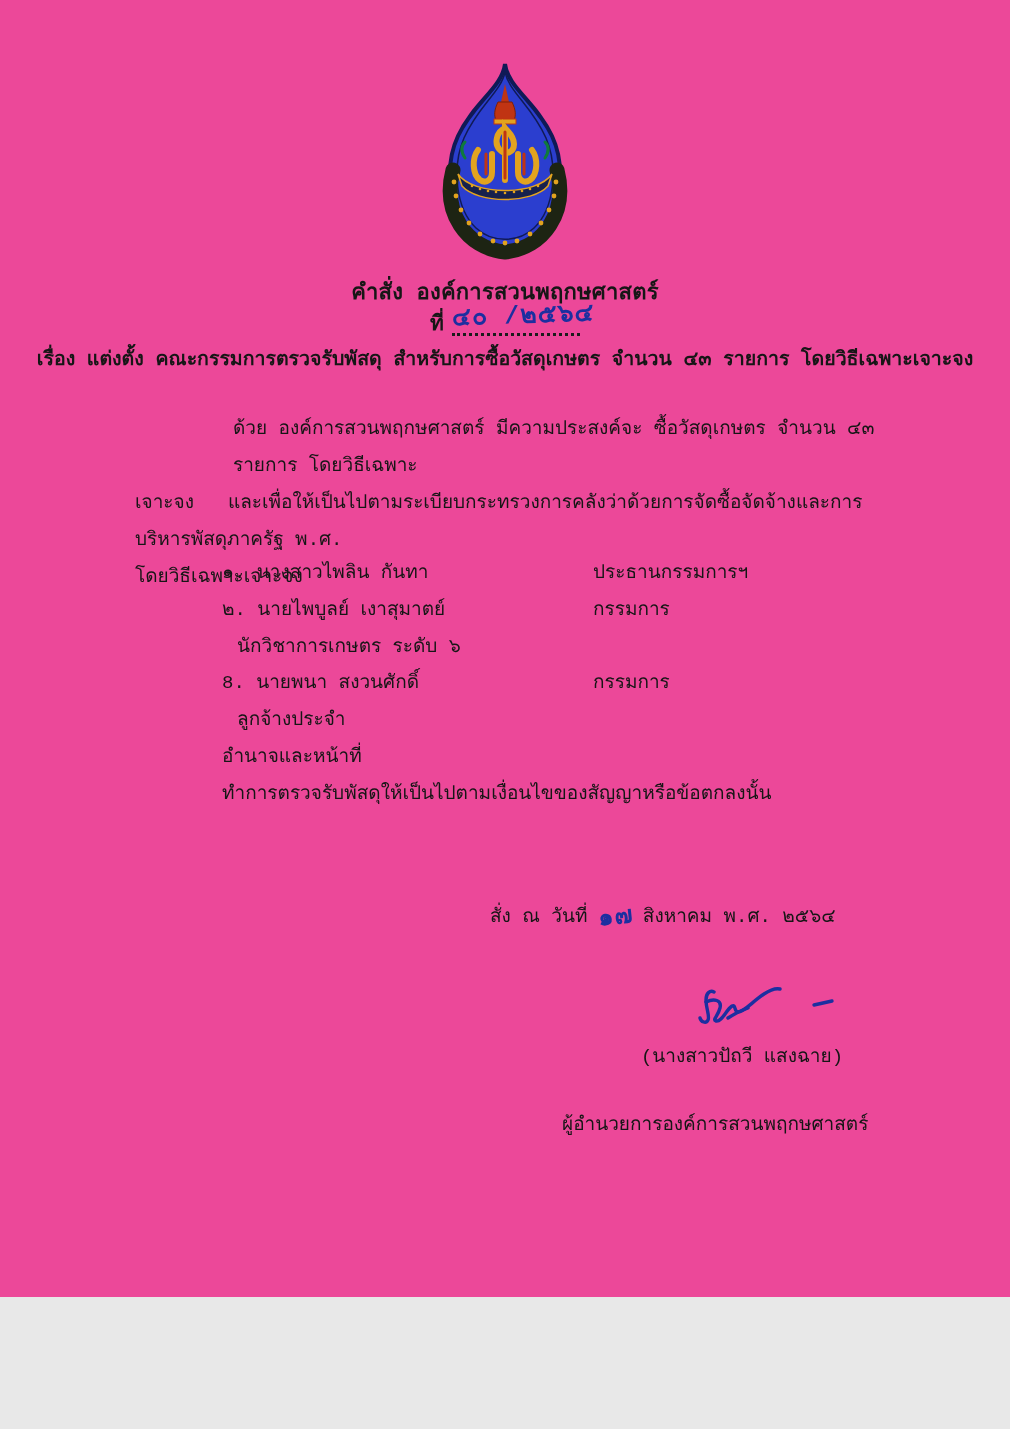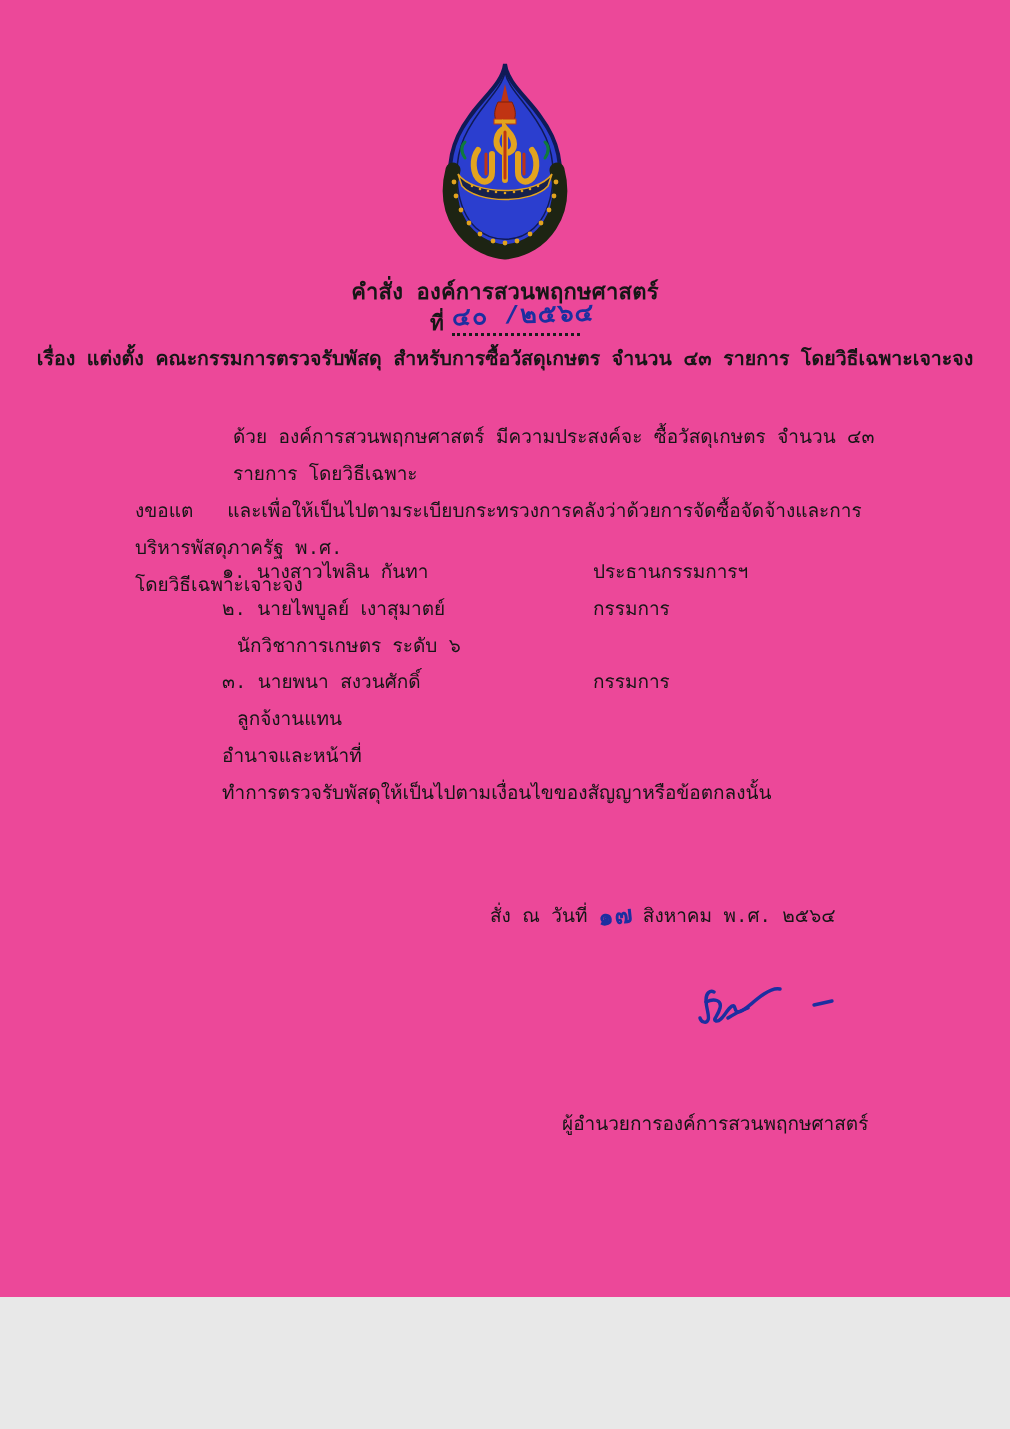--- a/index.html
+++ b/index.html
@@ -25,21 +25,21 @@
   }
   .hw{color:#1c2fa0;font-weight:bold;}
   .hw-no{
     position:absolute;left:0px;bottom:-1px;width:140px;
     font-size:25px;transform:rotate(-2deg);white-space:nowrap;
     text-align:left;letter-spacing:1px;
   }
   .subject{top:343px;font-size:19.5px;font-weight:bold;}
   
   .para{left:135px;top:411px;width:752px;font-size:19px;line-height:37px;}
-  .para .indent{padding-left:98px;margin-top:9px;}
+  .para .indent{padding-left:98px;}
   .para .gap{display:inline-block;width:34px;}
   
   .list{left:222px;top:556px;width:680px;font-size:19px;}
   .row{position:relative;height:36.8px;white-space:nowrap;}
   .row .role{position:absolute;left:371px;top:0;}
   .pos-line{padding-left:15px;}
   
   .issue{left:490px;top:896px;font-size:19px;white-space:nowrap;}
   .hw-day{font-size:24px;display:inline-block;transform:rotate(-6deg);margin:0 10px;vertical-align:-2px;letter-spacing:1px;}
   
@@ -115,57 +115,58 @@
   <div class="abs center org-title">คำสั่ง องค์การสวนพฤกษศาสตร์</div>
 
   <div class="abs center no-line">
     <span>ที่</span><span class="no-dotted"><span class="hw hw-no">๔๐ /๒๕๖๔</span></span>
   </div>
 
   <div class="abs center subject bold">เรื่อง แต่งตั้ง คณะกรรมการตรวจรับพัสดุ สำหรับการซื้อวัสดุเกษตร จำนวน ๔๓ รายการ โดยวิธีเฉพาะเจาะจง</div>
 
   <div class="abs para">
     <div class="indent">ด้วย องค์การสวนพฤกษศาสตร์ มีความประสงค์จะ ซื้อวัสดุเกษตร จำนวน ๔๓ รายการ โดยวิธีเฉพาะ</div>
-    <div><span>งขอแต</span><span class="gap"></span><span>และเพื่อให้เป็นไปตามระเบียบกระทรวงการคลังว่าด้วยการจัดซื้อจัดจ้างและการบริหารพัสดุภาครัฐ  พ.ศ.</span></div>
+    <div><span>เจาะจง</span><span class="gap"></span><span>และเพื่อให้เป็นไปตามระเบียบกระทรวงการคลังว่าด้วยการจัดซื้อจัดจ้างและการบริหารพัสดุภาครัฐ  พ.ศ.</span></div>
     <div>โดยวิธีเฉพาะเจาะจง</div>
   </div>
 
   <div class="abs list">
 
     <div class="row">
       <span>๑. นางสาวไพลิน กันทา</span>
       <span class="role">ประธานกรรมการฯ</span>
     </div>
 
     <div class="row">
       <span>๒. นายไพบูลย์ เงาสุมาตย์</span>
       <span class="role">กรรมการ</span>
     </div>
     <div class="row pos-line">นักวิชาการเกษตร ระดับ ๖</div>
 
     <div class="row">
-      <span>๓. นายพนา สงวนศักดิ์</span>
+      <span>8. นายพนา สงวนศักดิ์</span>
       <span class="role">กรรมการ</span>
     </div>
-    <div class="row pos-line">ลูกจ้งานแทน</div>
+    <div class="row pos-line">ลูกจ้างประจำ</div>
 
     <div class="row">อำนาจและหน้าที่</div>
     <div class="row">ทำการตรวจรับพัสดุให้เป็นไปตามเงื่อนไขของสัญญาหรือข้อตกลงนั้น</div>
   </div>
 
   <div class="abs issue">
     <span>สั่ง ณ วันที่</span><span class="hw hw-day">๑๗</span><span>สิงหาคม พ.ศ. ๒๕๖๔</span>
   </div>
 
   <div class="abs sig-svg">
     <svg width="190" height="55" viewBox="0 0 190 55">
       <g fill="none" stroke="#1c2fa0" stroke-width="3.4" stroke-linecap="round">
         <path d="M46 14 C42 12 38 15 38 22 C38 31 42 38 40 42 C38 46 33 44 32 40"></path>
         <path d="M38 24 C46 20 54 22 52 30 C50 38 44 42 48 43 C54 44 58 32 64 28 C68 26 66 34 70 34 C76 34 84 24 96 16 C102 12 108 10 112 11"></path>
         <path d="M60 40 C66 36 74 32 80 30"></path>
         <path d="M146 27 L164 23"></path>
       </g>
     </svg>
   </div>
 
+  <div class="abs sig-name">(นางสาวปัถวี แสงฉาย)</div>
   <div class="abs sig-title2">ผู้อำนวยการองค์การสวนพฤกษศาสตร์</div>
 
 </div>
 
 </body></html>

